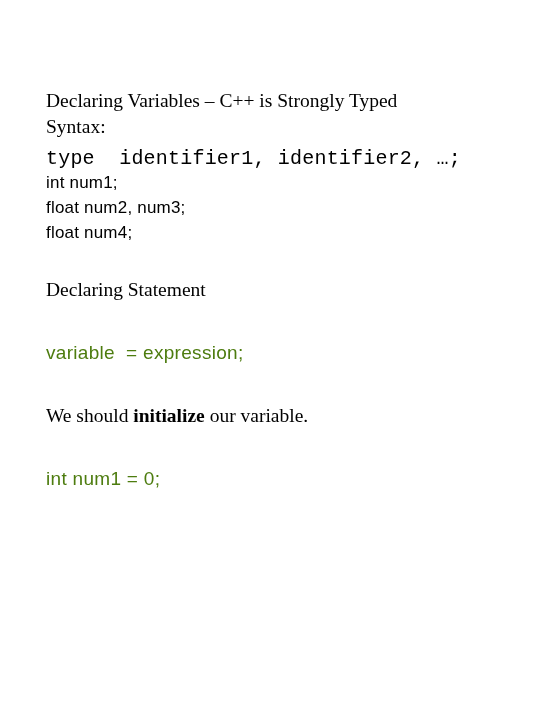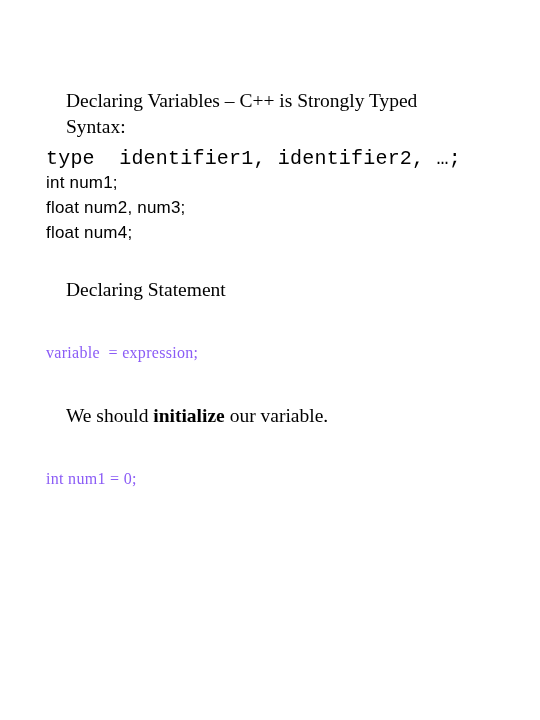--- a/index.html
+++ b/index.html
@@ -20,44 +20,43 @@
     height: 720px;
     box-sizing: border-box;
     padding: 88px 46px 0 46px;
   }
   .serif-line {
     font-family: "Liberation Serif", serif;
     font-size: 19.5px;
     line-height: 26px;
     color: #000;
     white-space: pre-wrap;
-    margin-left: 20px;
   }
   .mono-line {
     font-family: Liberation Sans, sans-serif;
     font-size: 17px;
     line-height: 25px;
     letter-spacing: 0.2px;
     color: #000;
     white-space: pre;
   }
   .mono-small {
     font-family: "Liberation Mono", monospace;
     font-size: 20px;
     line-height: 22px;
     letter-spacing: 0.2px;
     color: #000;
     white-space: pre;
   }
   .mono-big {
-    font-family: Liberation Serif, serif;
-    font-size: 16px;
+    font-family: Liberation Sans, sans-serif;
+    font-size: 19px;
     line-height: 28px;
     letter-spacing: 0.3px;
-    color: #8b5cf6;
+    color: #4d7c0f;
     white-space: pre;
   }
   .block-title {
     margin-top: 0;
   }
   .gap-sm { height: 8px; }
   .gap-lg { height: 32px; }
   .gap-xl { height: 36px; }
   .bold { font-weight: bold; }
   .inline-run { white-space: pre-wrap; }

